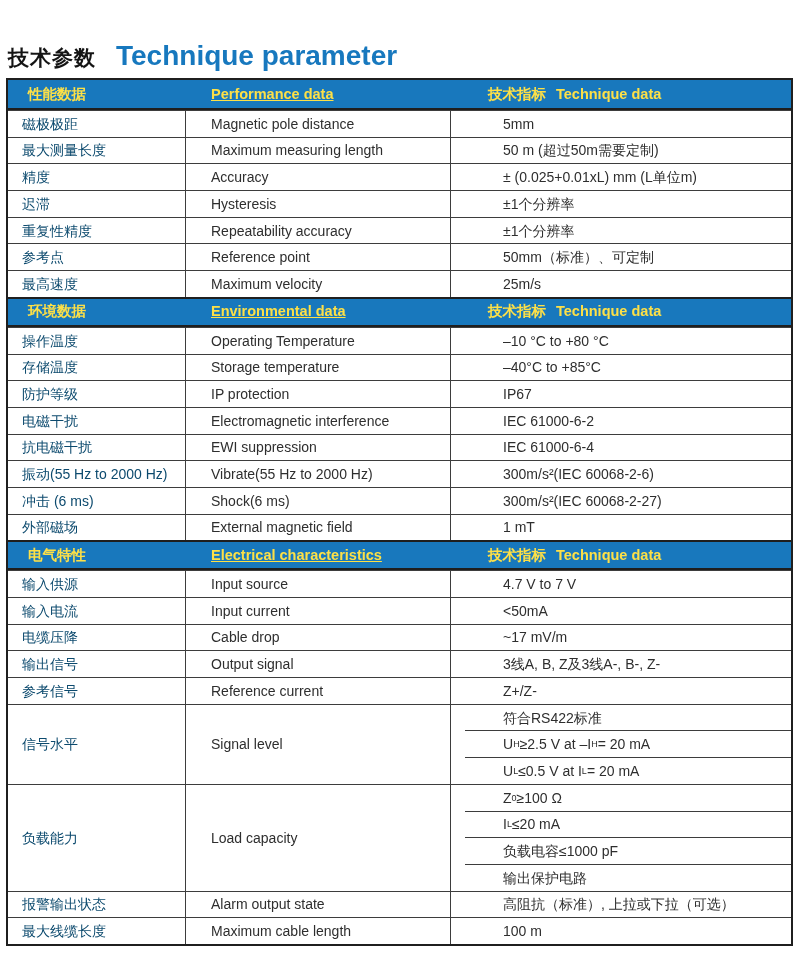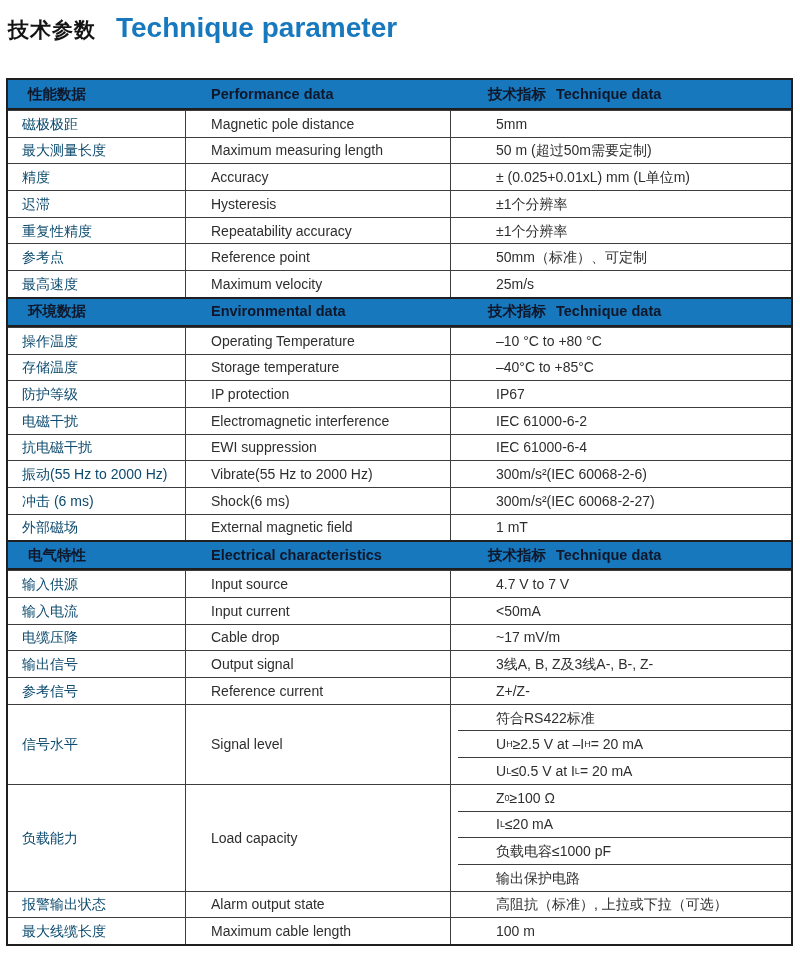--- a/index.html
+++ b/index.html
@@ -12,21 +12,21 @@
     --hdrH:30px;
   }
   *{margin:0;padding:0;box-sizing:border-box;}
   html,body{background:#ffffff;}
   body{
     width:800px;height:978px;position:relative;overflow:hidden;
     font-family:"Liberation Sans","DejaVu Sans",sans-serif;
     color:var(--text);
   }
   .page-title{
-    position:absolute;left:8px;top:12px;
+    position:absolute;left:8px;top:40px;
     display:flex;align-items:baseline;
   }
   .page-title .zh{font-size:21px;font-weight:bold;color:#141414;letter-spacing:1px;}
   .page-title .en{font-size:28px;font-weight:bold;color:var(--title-blue);margin-left:20px;}
 
   .spec-table{
     position:absolute;left:6px;top:78px;width:787px;
     border:2px solid var(--border-dark);
     background:#ffffff;
   }
@@ -36,38 +36,38 @@
     align-items:stretch;
   }
   .section + .section .header-row{border-top:2px solid var(--border-dark);}
   .header-row{
     background:var(--blue);
     height:var(--hdrH);
     border-bottom:2px solid var(--border-dark);
   }
   .header-row .cell{
     display:flex;align-items:center;
-    color:#0f172a;font-weight:bold;font-size:14.5px;
+    color:#fde047;font-weight:bold;font-size:14.5px;
     border:none;
   }
   .header-row .c1{padding-left:20px;}
-  .header-row .c2{padding-left:26px;}
+  .header-row .c2{padding-left:26px;text-decoration:underline;}
   .header-row .c3{padding-left:38px;}
   .header-row .c3 .en{margin-left:10px;}
 
   .data-row{min-height:calc(var(--rowH) + 1px);}
   .data-row + .data-row, .header-row + .data-row{border-top:0;}
   .data-row:not(:first-child){border-top:1px solid var(--line);}
   .cell{
     display:flex;align-items:center;
     font-size:14px;line-height:1.15;
   }
   .data-row .c1{padding-left:14px;color:#0c4a6e;}
   .data-row .c2{padding-left:25px;border-left:1px solid var(--line);}
-  .data-row .c3{padding-left:7px;border-left:1px solid var(--line);flex-direction:column;align-items:stretch;justify-content:center;padding-top:0;}
+  .data-row .c3{padding-left:14px;border-left:1px solid var(--line);flex-direction:column;align-items:stretch;justify-content:center;padding-top:0;}
   .data-row .c3 .sub-cell{
     height:calc(var(--rowH));
     display:flex;align-items:center;
     padding-left:38px;
   }
   .data-row .c3 .sub-cell + .sub-cell{border-top:1px solid var(--line);height:calc(var(--rowH) + 1px);}
   .data-row .c3.single .sub-cell{height:var(--rowH);}
   sub{font-size:9px;line-height:0;}
 </style>
 </head>

